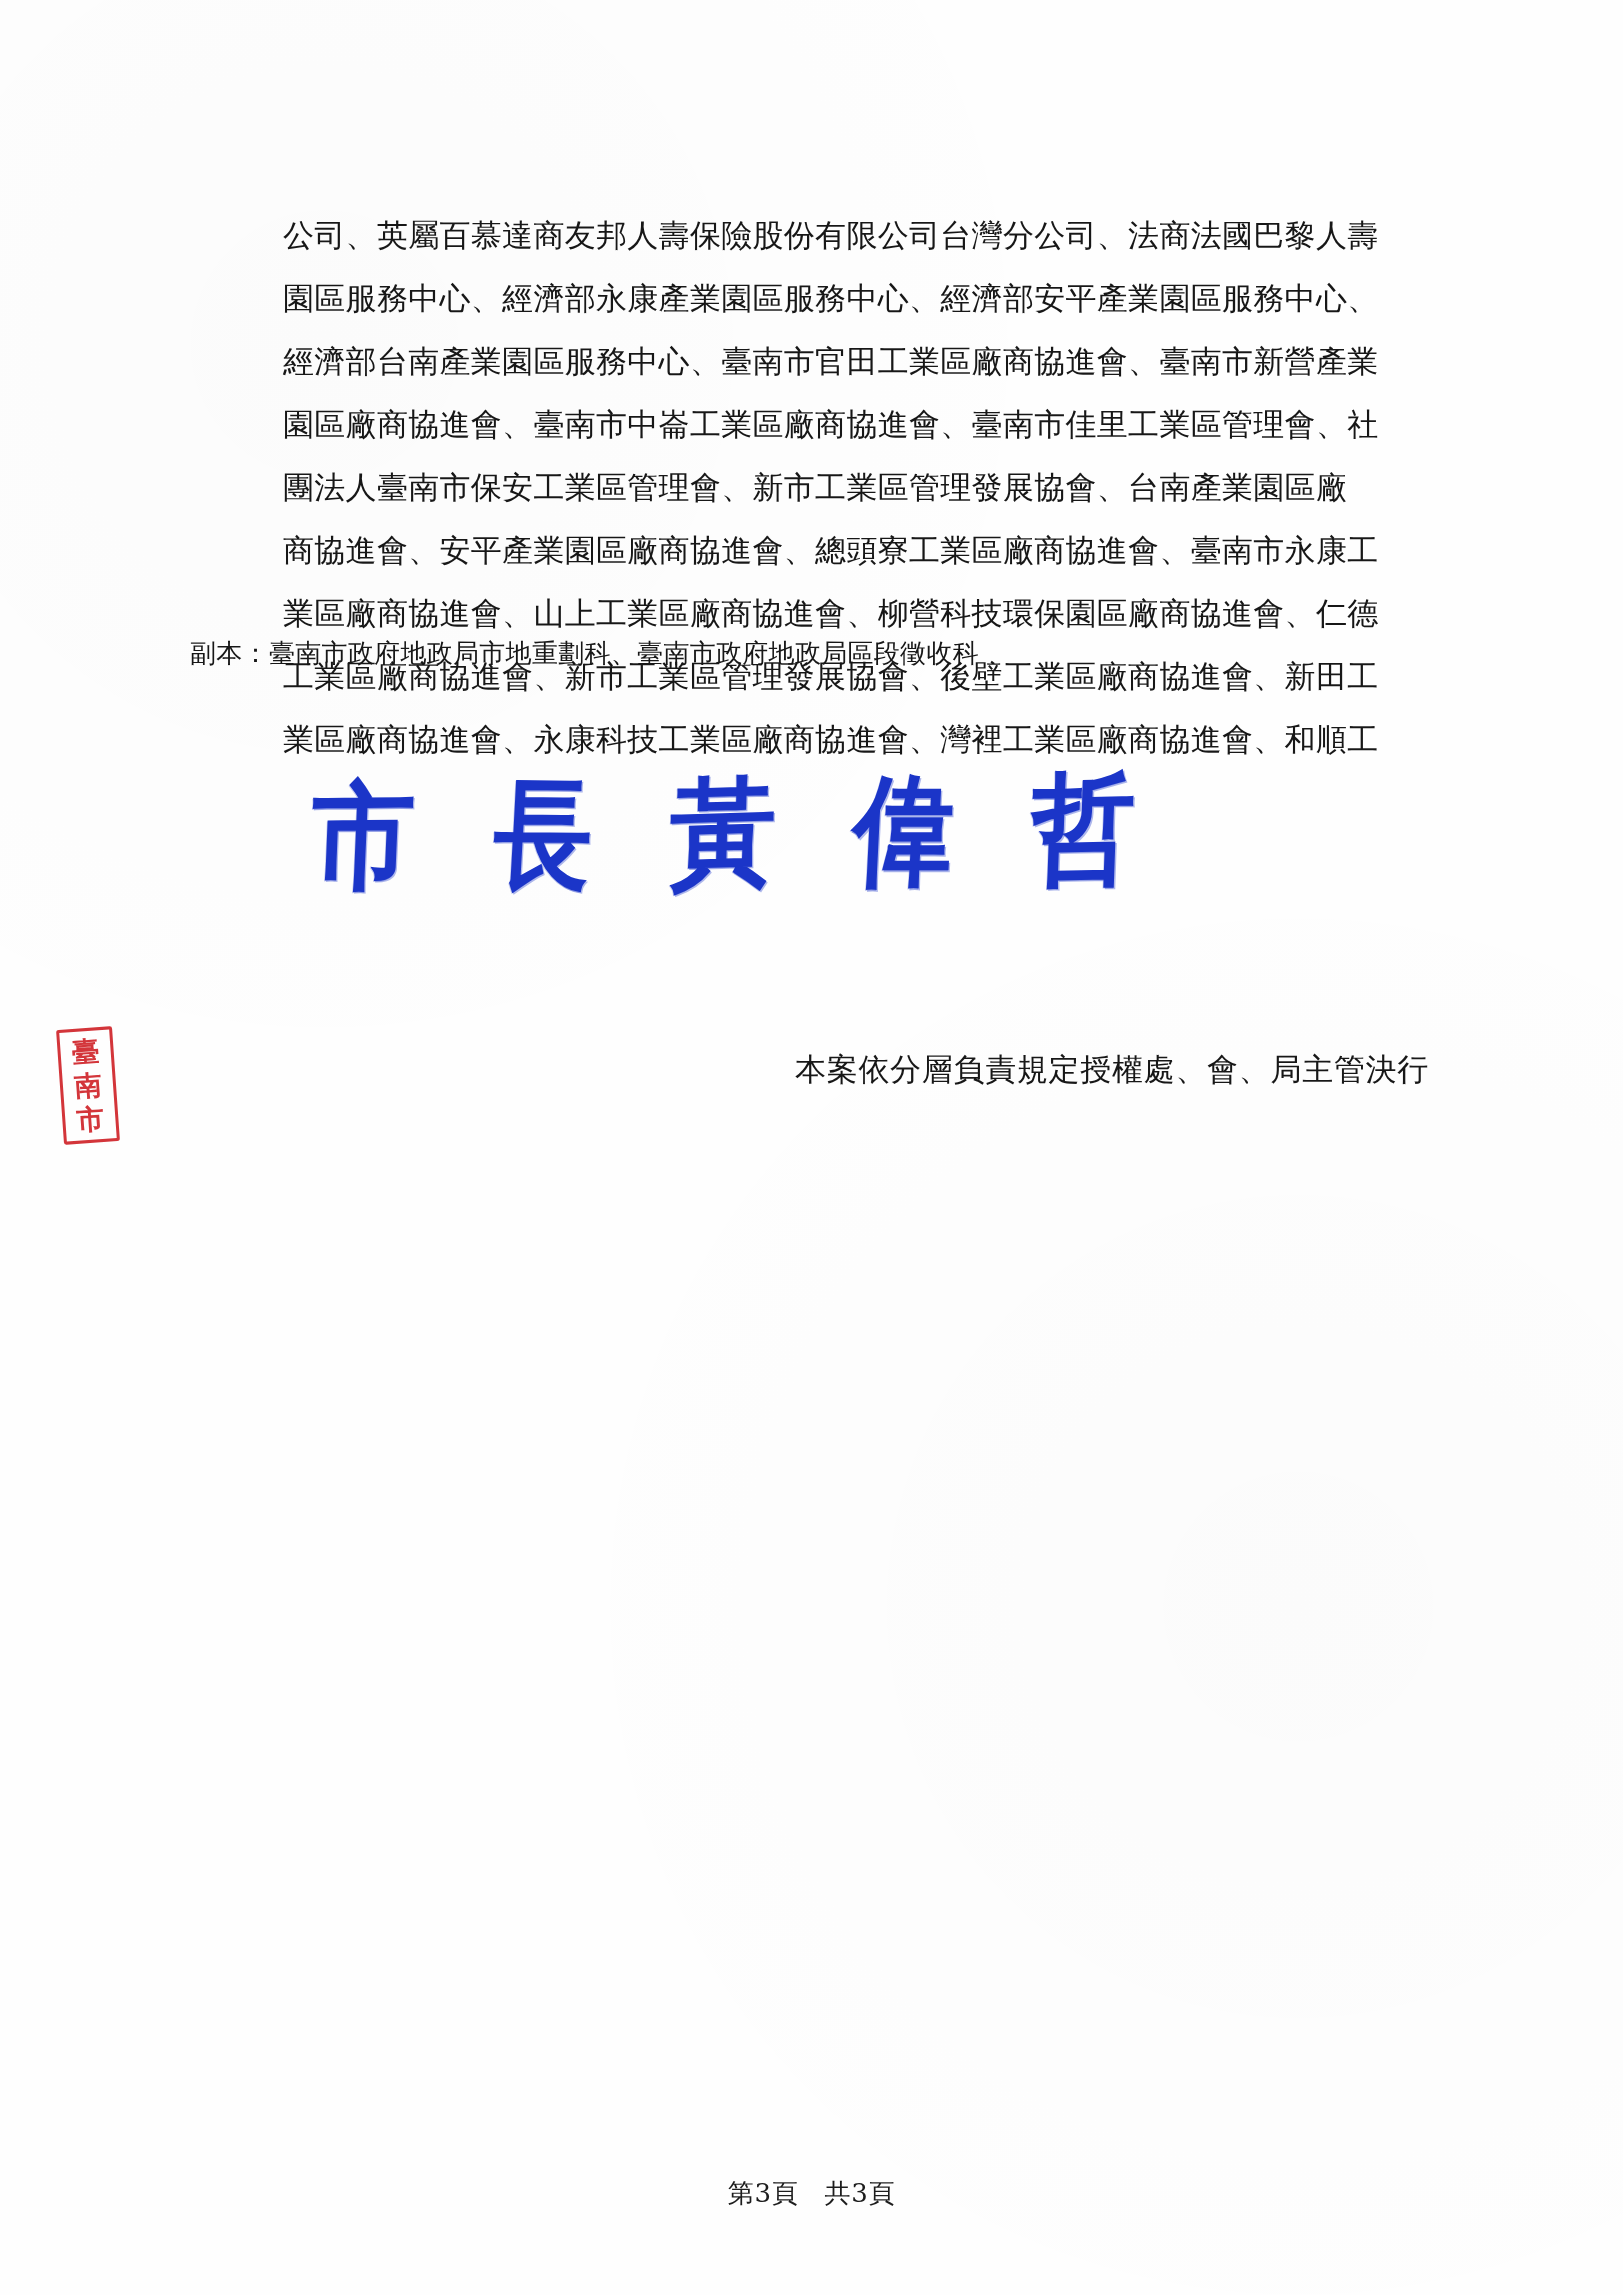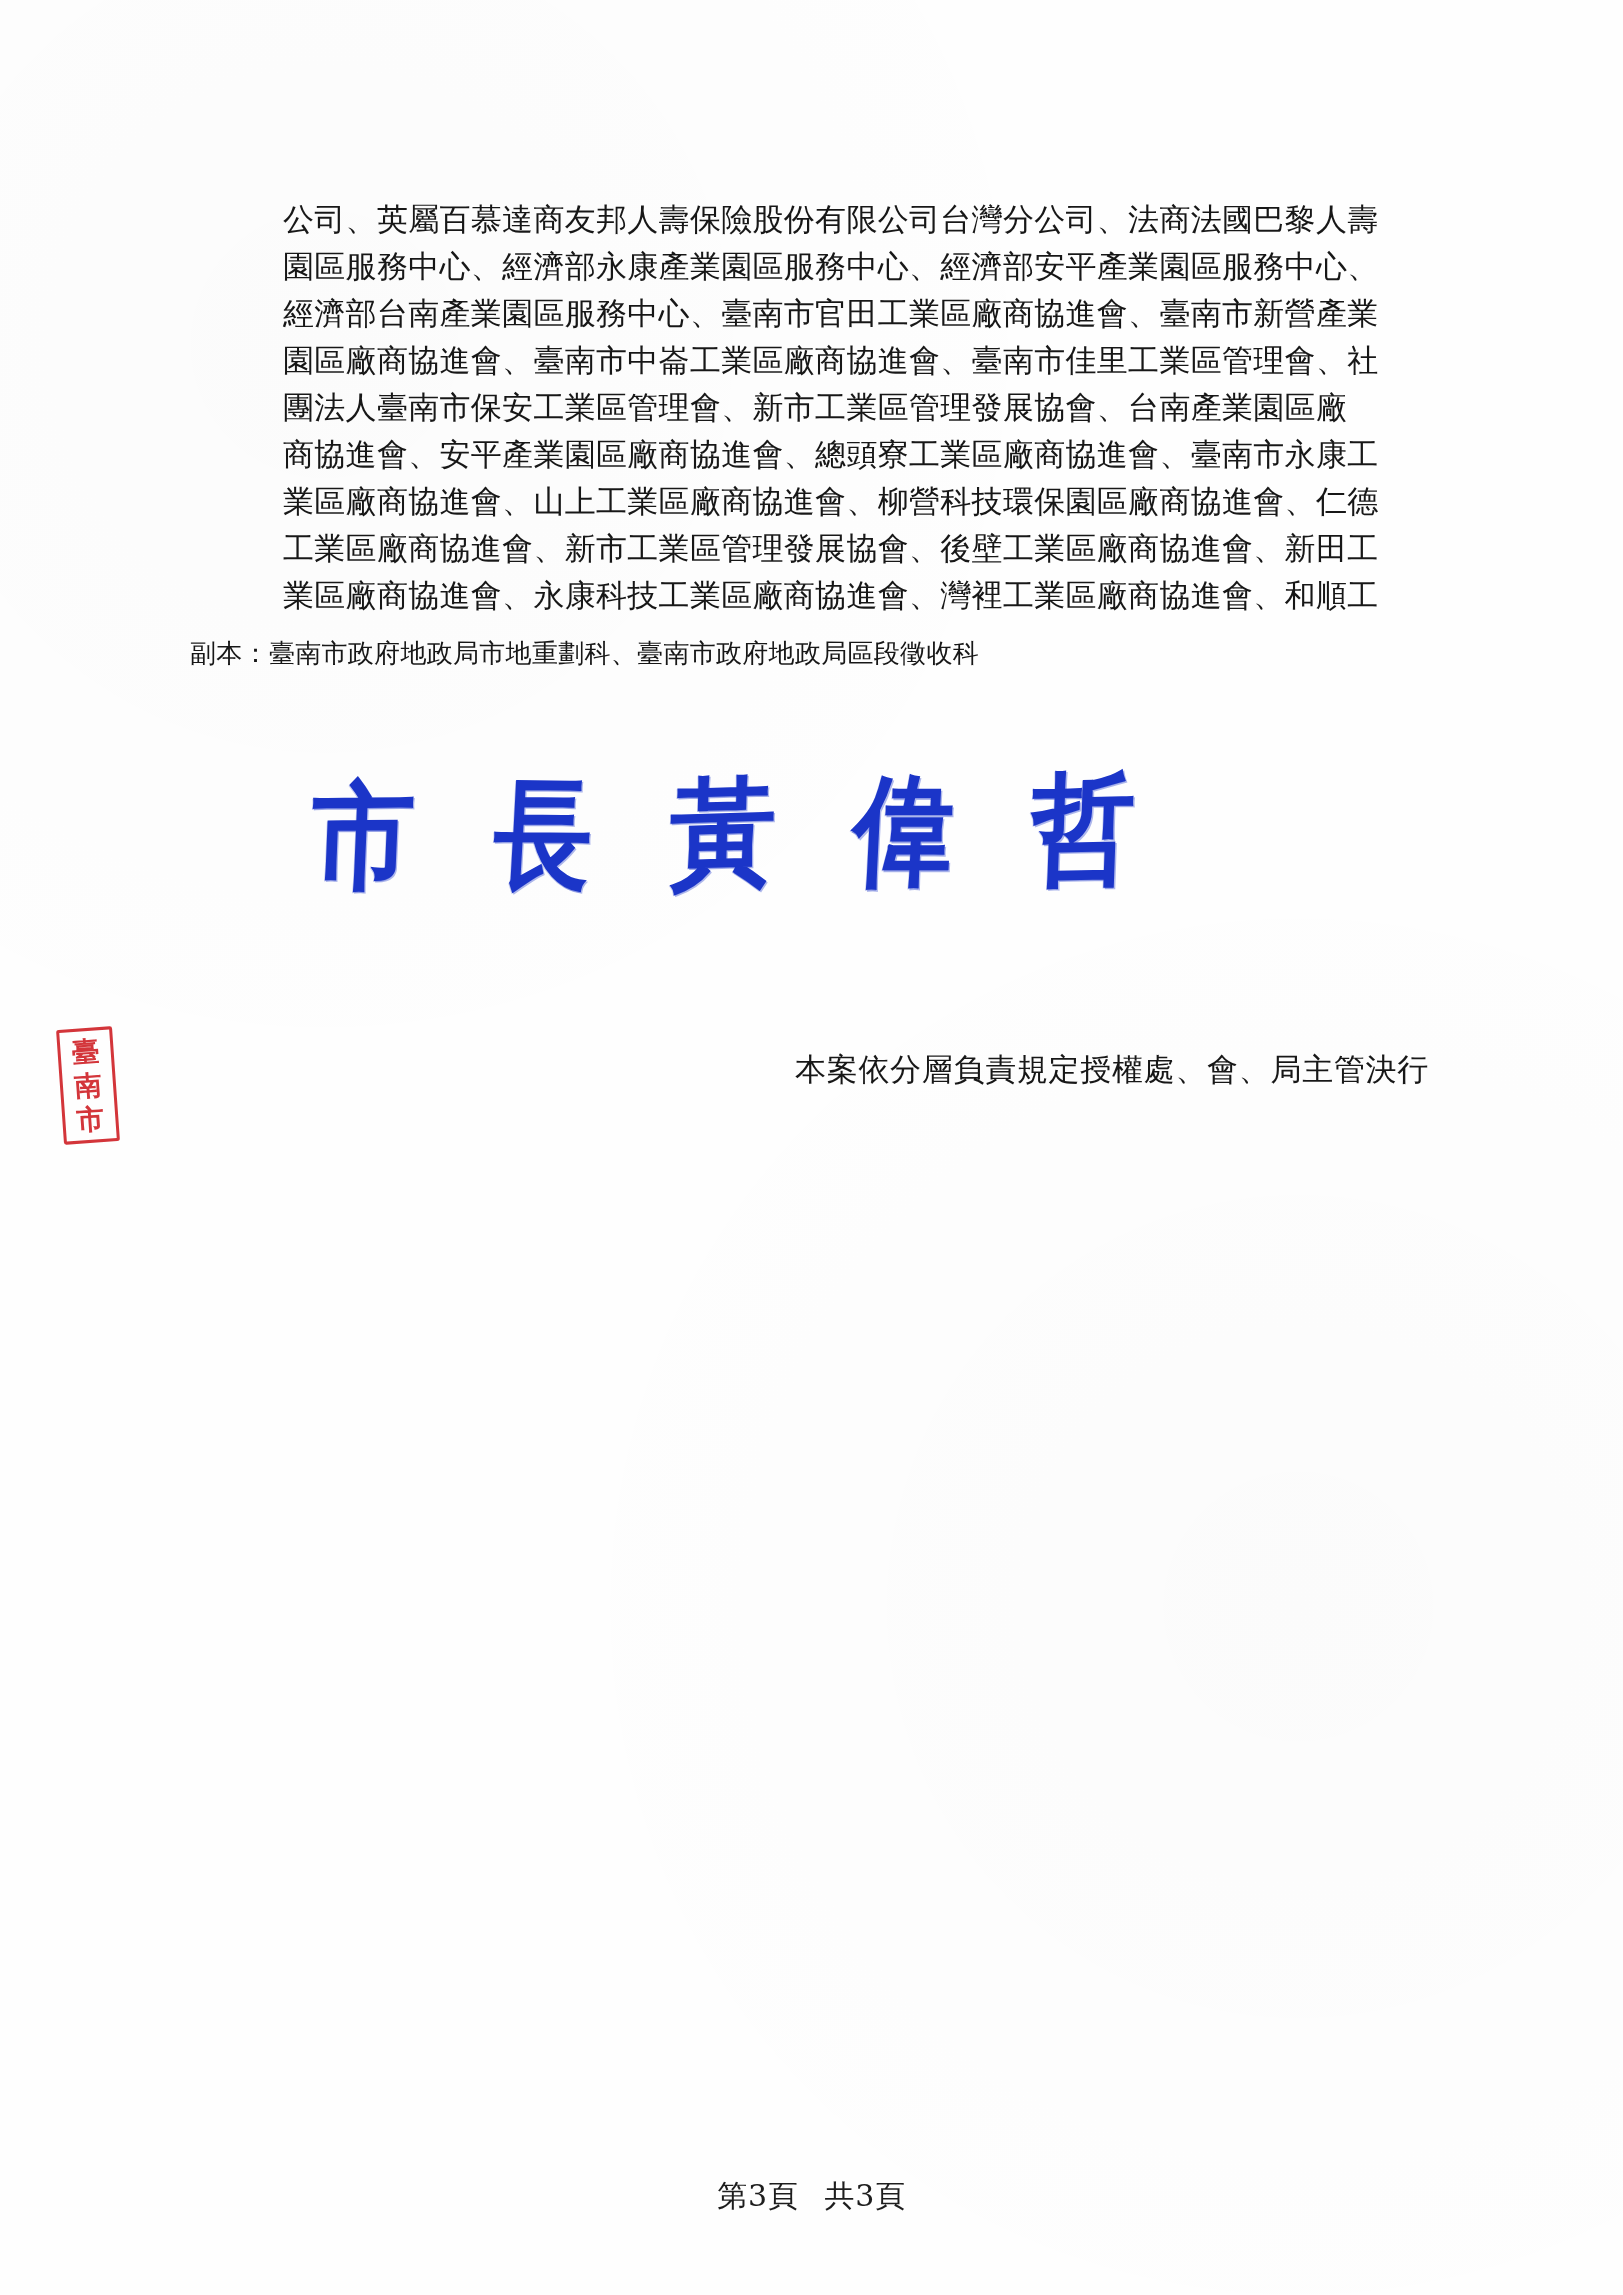--- a/index.html
+++ b/index.html
@@ -39,20 +39,21 @@
     width: 1211px;
   }
   .body-line {
     font-size: 31px;
     line-height: 47px;
     letter-spacing: 0.3px;
     white-space: nowrap;
     text-align: justify;
     color: #171717;
     font-family: "DejaVu Serif", "Liberation Serif", serif;
+    margin-top: 16px;
   }
   
   .body-line.stretch {
     display: flex;
     justify-content: space-between;
   }
   .body-line.stretch > span {
     display: inline-block;
   }
 
@@ -143,21 +144,21 @@
     font-family: Liberation Serif, serif;
   }
 
   
   .footer {
     position: absolute;
     left: 0;
     right: 0;
     top: 2176px;
     text-align: center;
-    font-size: 30px;
+    font-size: 26px;
     letter-spacing: 0.7px;
     color: #1d1d1d;
   }
   .footer .gap {
     display: inline-block;
     width: 26px;
   }
 </style>
 </head>
 <body>

